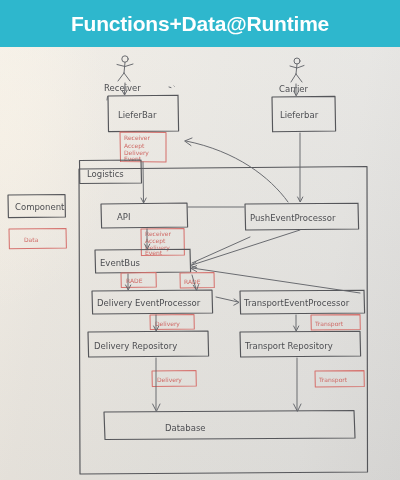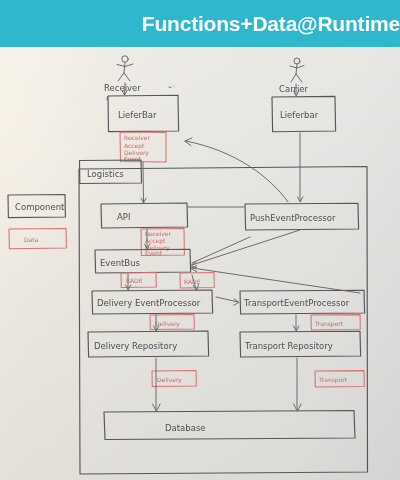--- a/index.html
+++ b/index.html
@@ -7,21 +7,21 @@
     width:400px;height:480px;overflow:hidden;
     font-family:"Liberation Sans", sans-serif;
     background:#eae7e0;
   }
   #app{position:relative;width:400px;height:480px;overflow:hidden;}
 
   
   .header{
     position:absolute;left:0;top:0;width:400px;height:47px;
     background:#2eb7cd;
-    display:flex;align-items:center;justify-content:flex-end;
+    display:flex;align-items:center;justify-content:center;
   }
   .header-title{
     color:#ffffff;font-size:21px;font-weight:bold;
     letter-spacing:-0.2px;
     font-family:"Liberation Sans", sans-serif;
   }
 
   
   .paper{
     position:absolute;left:0;top:47px;width:400px;height:433px;

